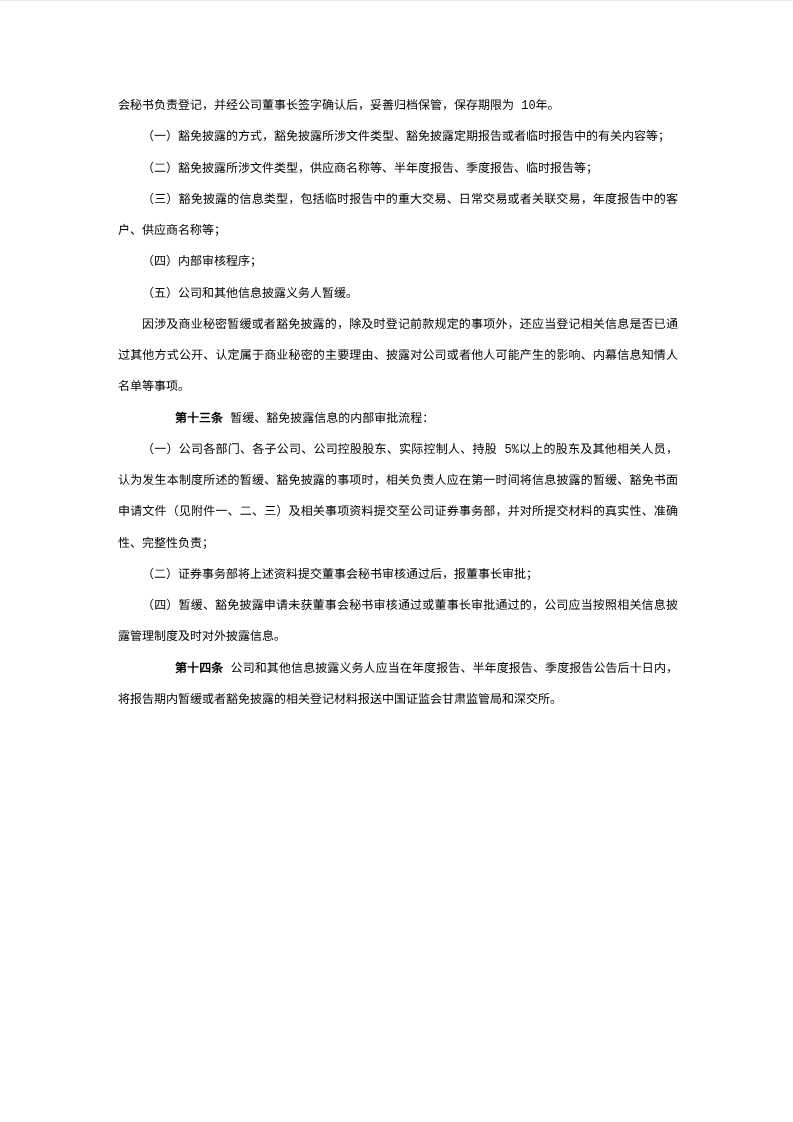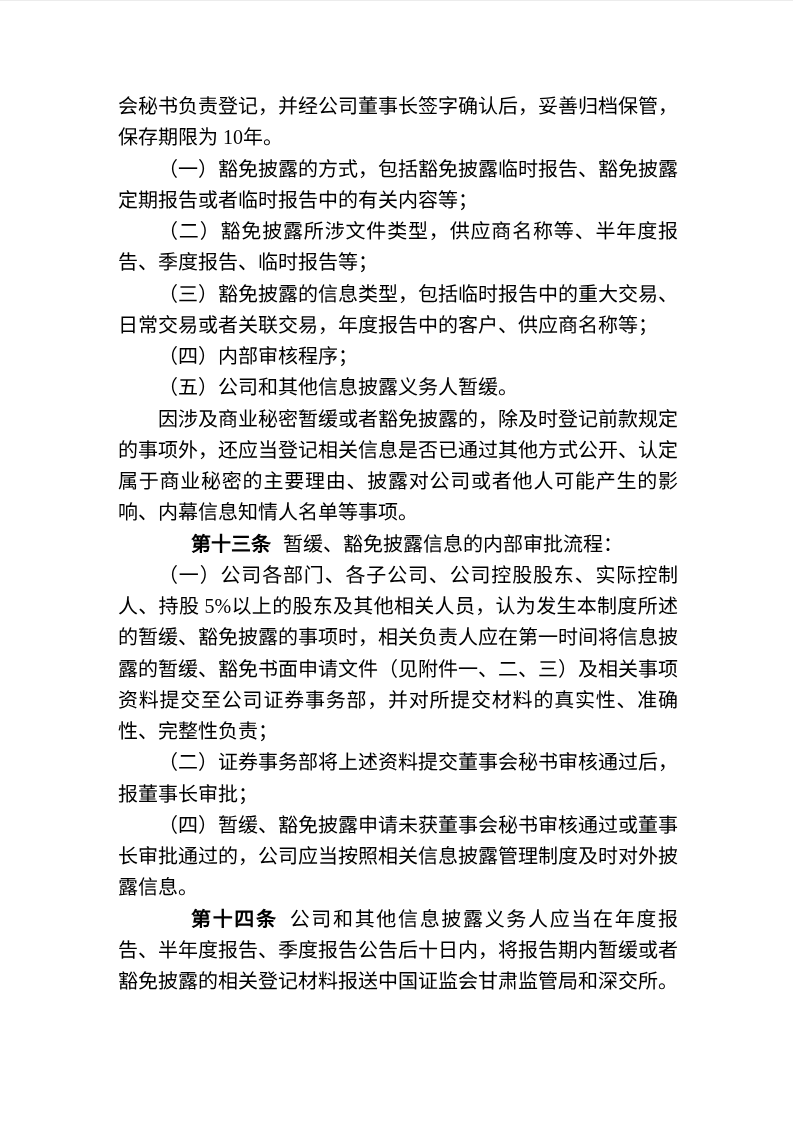--- a/index.html
+++ b/index.html
@@ -16,24 +16,25 @@
     overflow: hidden;
     border-top: 1px solid #ececec;
     font-family: "Liberation Serif", "DejaVu Serif", serif;
     color: #000000;
   }
   .content {
     position: absolute;
     left: 118px;
     top: 90px;
     width: 560px;
-    font-size: 20px;
+    font-size: 12px;
     line-height: 31.25px;
     text-align: justify;
     letter-spacing: 0;
+    font-family: Liberation Mono, monospace;
   }
   .content p {
     margin: 0;
     padding: 0;
     text-indent: 2em;
   }
   .content p.no-indent {
     text-indent: 0;
   }
   .lead {
@@ -54,21 +55,21 @@
 </style>
 </head>
 <body>
 
 <div class="page">
   <div class="content">
 
     <p class="no-indent">会秘书负责登记，并经公司董事长签字确认后，妥善归档保管，保存期限为 10年。</p>
 
 
-    <p>（一）豁免披露的方式，包括豁免披露临时报告、豁免披露定期报告或者临时报告中的有关内容等；</p>
+    <p>（一）豁免披露的方式，豁免披露所涉文件类型、豁免披露定期报告或者临时报告中的有关内容等；</p>
 
     <p>（二）豁免披露所涉文件类型，供应商名称等、半年度报告、季度报告、临时报告等；</p>
 
     <p>（三）豁免披露的信息类型，包括临时报告中的重大交易、日常交易或者关联交易，年度报告中的客户、供应商名称等；</p>
 
     <p>（四）内部审核程序；</p>
 
     <p>（五）公司和其他信息披露义务人暂缓。</p>
 
     <p>因涉及商业秘密暂缓或者豁免披露的，除及时登记前款规定的事项外，还应当登记相关信息是否已通过其他方式公开、认定属于商业秘密的主要理由、披露对公司或者他人可能产生的影响、内幕信息知情人名单等事项。</p>

